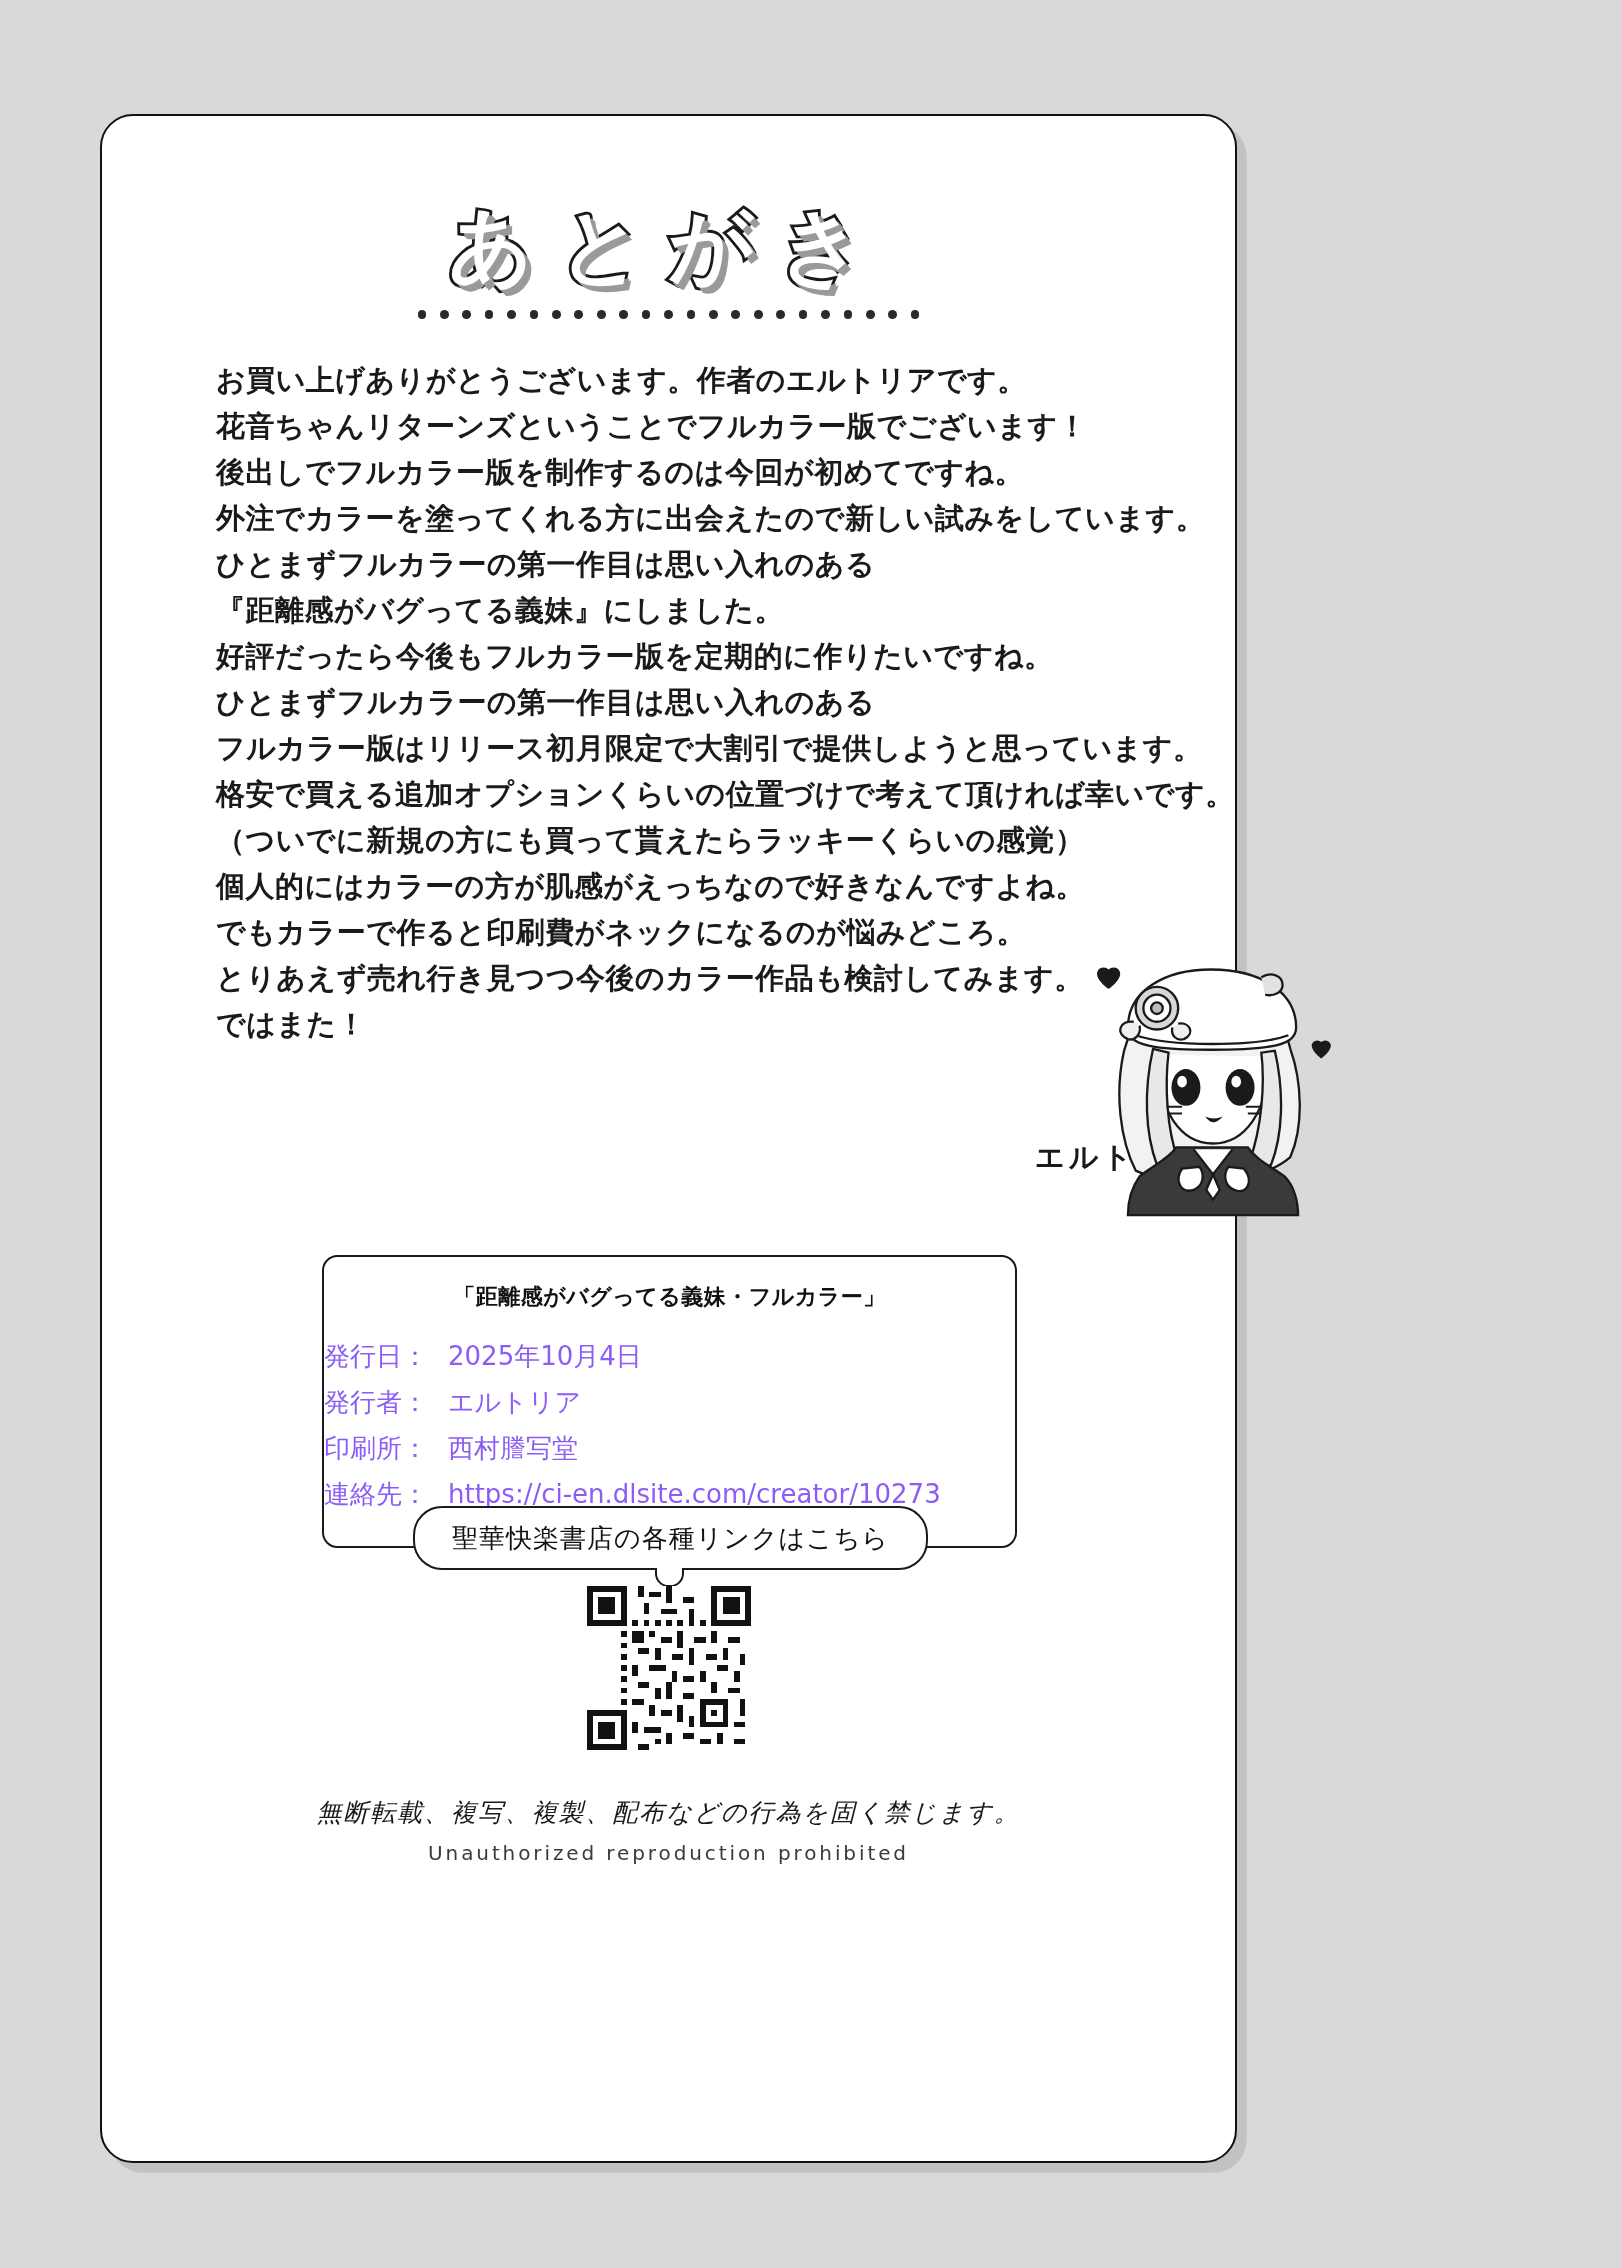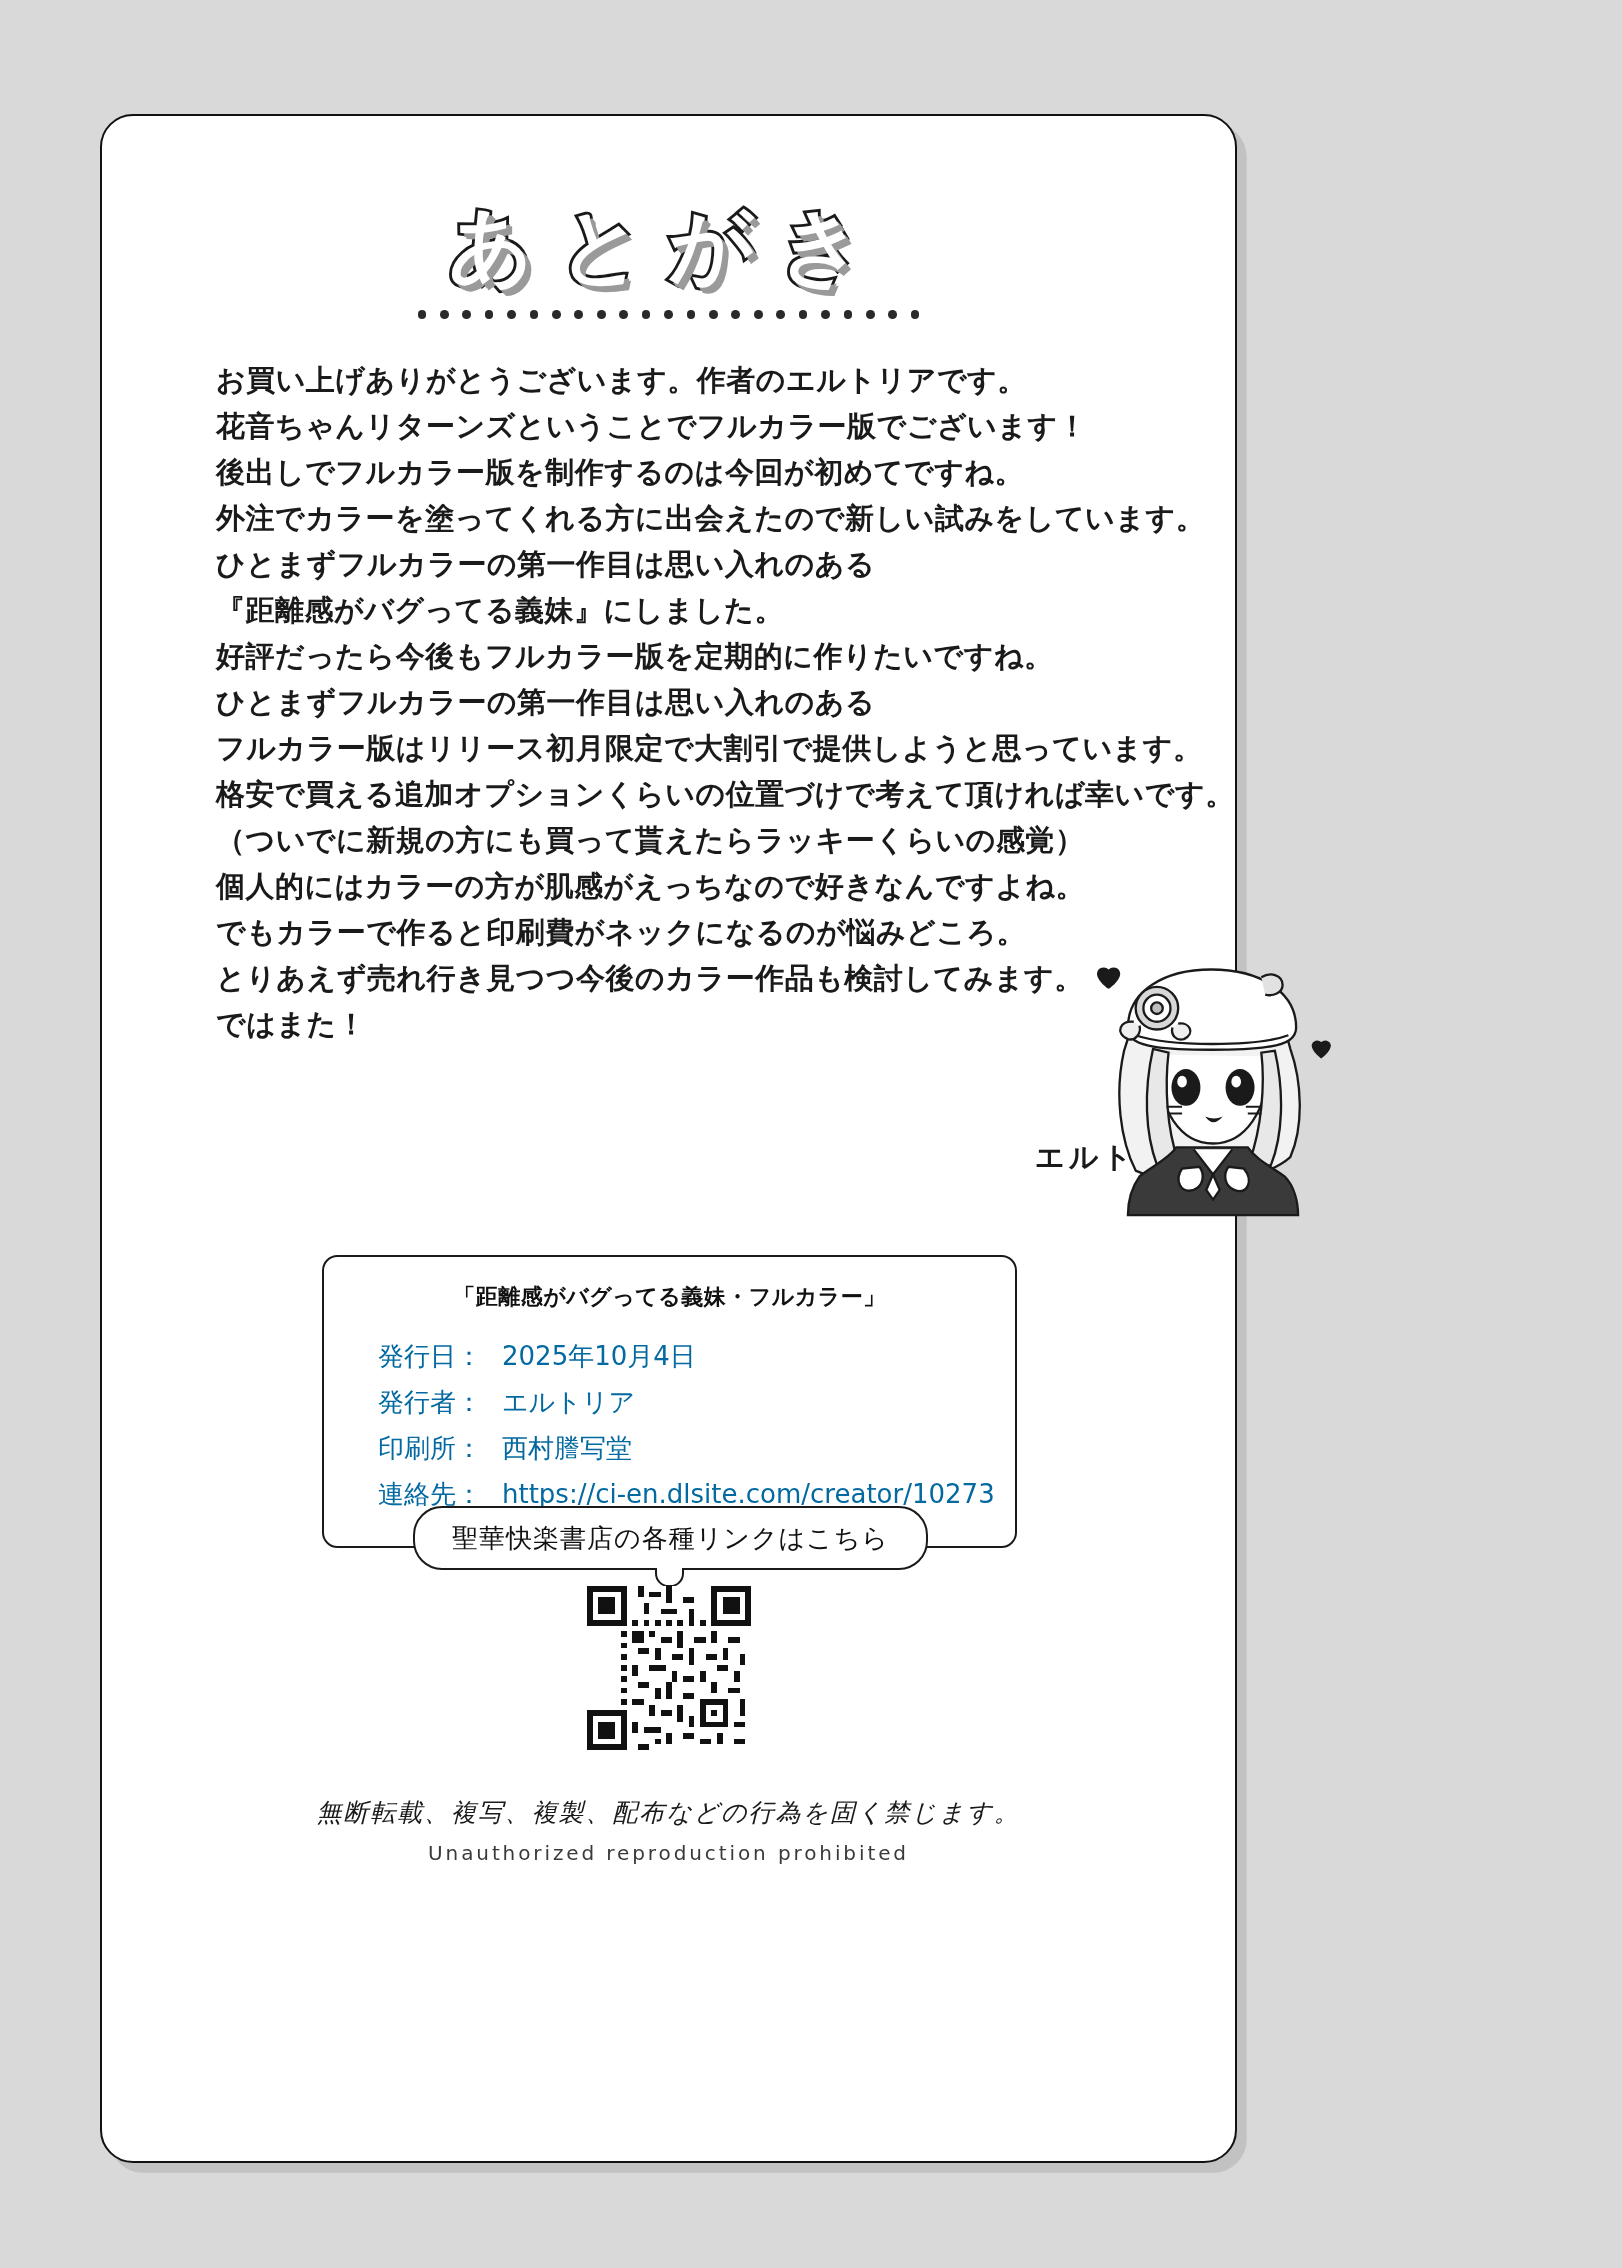--- a/index.html
+++ b/index.html
@@ -121,23 +121,22 @@
     font-size: 22px;
     font-weight: bold;
     color: #111;
     margin-bottom: 21px;
     letter-spacing: 0.5px;
   }
   .colophon-row {
     display: flex;
     font-family: "DejaVu Sans", sans-serif;
     font-size: 26px;
-    color: #0369a1;
+    color: #8b5cf6;
     line-height: 46px;
-    padding-left: 54px;
   }
   .colophon-label { width: 124px; flex: none; font-weight: normal; }
   .colophon-value { font-weight: normal; }
 
   
   .balloon-wrap {
     position: absolute;
     left: 4px; right: 0;
     top: 1390px;
     display: flex;

